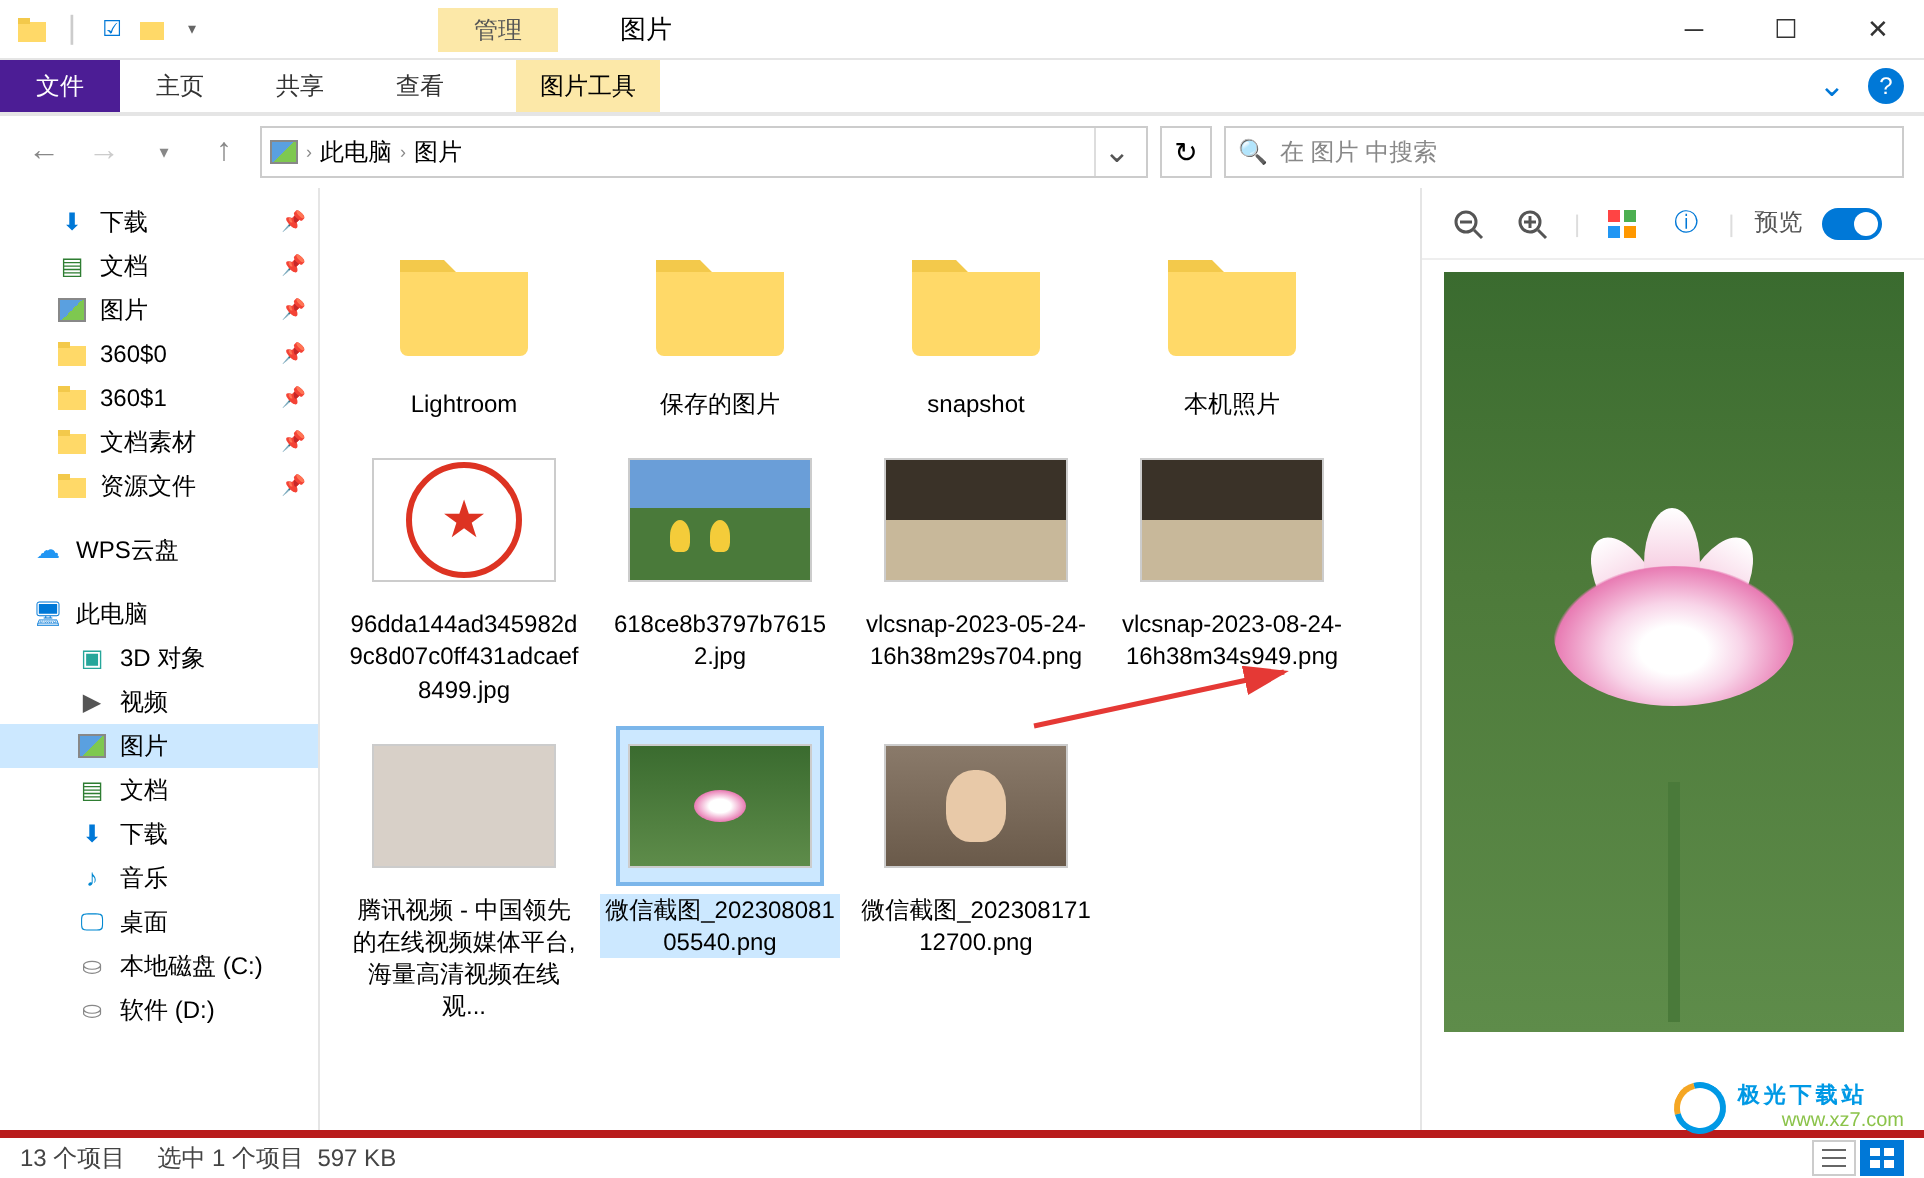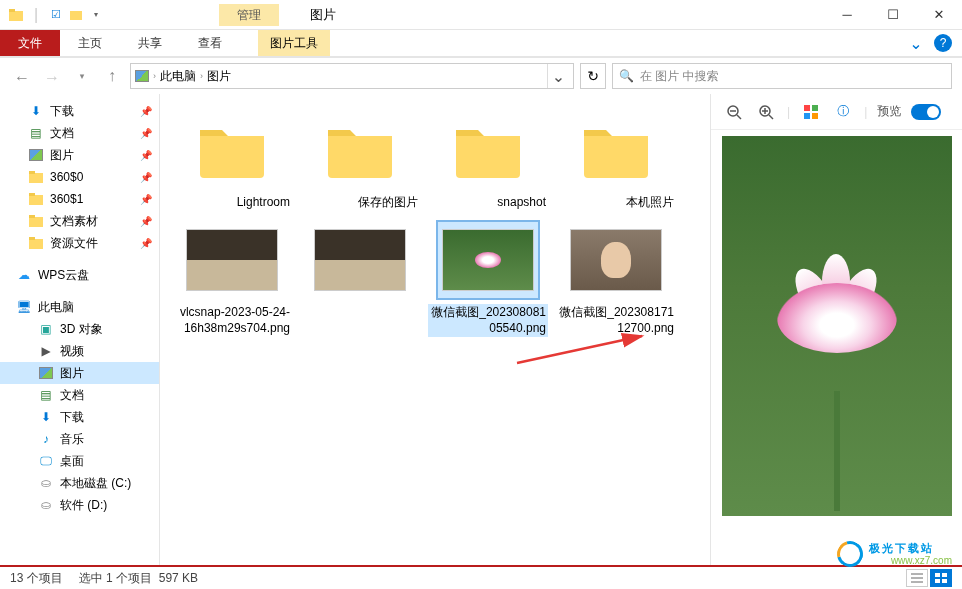--- a/index.html
+++ b/index.html
@@ -9,21 +9,21 @@
 .titlebar { height: 30px; display: flex; align-items: center; background: #fff; border-bottom: 1px solid #e5e5e5; }
 .titlebar-left { display: flex; align-items: center; gap: 4px; padding-left: 8px; }
 .tb-icon { width: 16px; height: 16px; display: inline-flex; align-items: center; justify-content: center; }
 .tab-manage { margin-left: 115px; background: #fce8a8; padding: 2px 18px 0; font-size: 12px; color: #555; height: 22px; display:flex; flex-direction:column; justify-content:center; align-items:center;}
 .title-text { position:absolute; left:310px; top:6px; font-size: 13px; }
 .win-controls { margin-left: auto; display: flex; }
 .win-btn { width: 46px; height: 30px; display: flex; align-items: center; justify-content: center; font-size: 13px; color: #333; }
 
 
 .ribbon { height: 26px; background: #fff; display: flex; align-items: stretch; position: relative; }
-.ribbon-file { background: #b91c1c; color: #fff; padding: 0 18px; font-size: 12px; display: flex; align-items: center; }
+.ribbon-file { background: #4c1d95; color: #fff; padding: 0 18px; font-size: 12px; display: flex; align-items: center; }
 .ribbon-tab { padding: 0 18px; font-size: 12px; display: flex; align-items: center; color: #333; }
 .ribbon-toolstab { background: #fce8a8; padding: 0 12px; font-size: 12px; display: flex; align-items: center; margin-left: 18px; }
 .ribbon-right { margin-left: auto; display: flex; align-items: center; padding-right: 10px; gap: 8px; }
 .chev-down { width: 20px; height:20px; display:flex; align-items:center; justify-content:center; color:#0078d7;}
 .help-icon { width: 18px; height: 18px; border-radius: 50%; background: #0078d7; color: #fff; font-size: 12px; display: flex; align-items: center; justify-content: center; }
 .ribbon-border { height: 2px; background: #e5e5e5; }
 
 
 .addr-row { height: 36px; display: flex; align-items: center; gap: 6px; padding: 0 10px; }
 .nav-btn { width: 24px; height: 24px; display: flex; align-items: center; justify-content: center; color: #888; }
@@ -43,39 +43,39 @@
 .sb-item.lv1 { padding-left: 28px; }
 .sb-item.lv2 { padding-left: 38px; }
 .sb-item.active { background: #cce8ff; }
 .sb-pin { margin-left: auto; color: #777; font-size: 10px; }
 .sb-icon { width: 16px; height: 16px; display:inline-flex; align-items:center; justify-content:center; }
 .sb-spacer { height: 10px; }
 
 
 .grid-wrap { flex: 1; overflow: auto; padding: 18px 8px; }
 .grid { display: flex; flex-wrap: wrap; gap: 0px; align-content: flex-start; }
-.tile { width: 120px; margin: 0 4px 12px; text-align: right; font-size: 12px; }
+.tile { width: 120px; margin: 0 4px 12px; text-align: center; font-size: 12px; }
 .tile.selected .thumbbox { outline: 2px solid #7bb6ea; background: #cce8ff; }
 .tile.selected .tname { background: #cce8ff; }
 .thumbbox { width: 100px; height: 76px; margin: 0 auto 6px; display:flex; align-items:center; justify-content:center; position:relative;}
 .tname { line-height: 1.35; word-break: break-all; max-height: 70px; overflow: hidden; padding: 0 2px; }
 .folder-svg { width: 72px; height: 56px; }
 .img-thumb { width: 92px; height: 62px; display:flex; align-items:center; justify-content:center; border:1px solid #ccc; background:#eee; overflow:hidden;}
 
 
 .preview { width: 252px; border-left: 1px solid #e5e5e5; display: flex; flex-direction: column; }
 .preview-toolbar { height: 36px; display: flex; align-items: center; gap: 10px; padding: 0 12px; border-bottom: 1px solid #eee; font-size:12px; color:#555;}
 .ptb-icon { width: 22px; height: 22px; display:flex; align-items:center; justify-content:center; }
 .toggle { width: 30px; height: 16px; background: #0078d7; border-radius: 8px; position: relative; }
 .toggle::after { content:''; width:12px; height:12px; background:#fff; border-radius:50%; position:absolute; right:2px; top:2px; }
 .preview-img { flex:1; display:flex; align-items:flex-start; justify-content:center; padding: 6px 10px 10px 10px; }
 .lotus { width: 230px; height: 380px; background: linear-gradient(180deg, #3a6b2f 0%, #4d7a3a 40%, #5e8c4a 100%); position:relative; overflow:hidden; }
 
 
-.statusbar { height: 24px; border-top: 2px solid #b91c1c; display: flex; align-items: center; padding: 0 10px; font-size: 12px; color: #444; gap: 16px; }
+.statusbar { height: 24px; border-top: 4px solid #b91c1c; display: flex; align-items: center; padding: 0 10px; font-size: 12px; color: #444; gap: 16px; }
 .view-btns { margin-left:auto; display:flex; gap:2px;}
 .view-btn { width:22px; height:18px; border:1px solid #ccc; display:flex; align-items:center; justify-content:center;}
 .view-btn.active { background:#0078d7; border-color:#0078d7; color:#fff;}
 
 
 .watermark { position:absolute; right:10px; bottom:22px; display:flex; align-items:center; gap:6px; }
 .wm-logo { width:26px; height:26px; border:3px solid #0099e5; border-radius:50%; border-left-color:#f5a623; transform:rotate(30deg);}
 .wm-text { display:flex; flex-direction:column; line-height:1.1;}
 .wm-cn { font-size:11px; font-weight:bold; color:#0099e5; letter-spacing:2px;}
 .wm-en { font-size:10px; color:#8bc34a;margin-left:22px; }
@@ -355,28 +355,51 @@
           <div class="thumbbox">
             <svg class="folder-svg" viewBox="0 0 72 56">
               <path class="folder-tab" d="M4 8 h22 l6 6 h36 v4 H4z"></path>
               <path class="folder-body" d="M4 14 h64 v38 a4 4 0 0 1 -4 4 H8 a4 4 0 0 1 -4 -4 z"></path>
             </svg>
           </div>
           <div class="tname">本机照片</div>
         </div>
         <div class="tile">
           <div class="thumbbox">
+            <div class="img-thumb thumb-seal"></div>
+          </div>
+          <div class="tname">96dda144ad345982d9c8d07c0ff431adcaef8499.jpg</div>
+        </div>
+        <div class="tile">
+          <div class="thumbbox">
+            <div class="img-thumb thumb-tulips"></div>
+          </div>
+          <div class="tname">618ce8b3797b76152.jpg</div>
+        </div>
+        <div class="tile">
+          <div class="thumbbox">
             <div class="img-thumb thumb-room"></div>
           </div>
           <div class="tname">vlcsnap-2023-05-24-16h38m29s704.png</div>
         </div>
         <div class="tile">
           <div class="thumbbox">
             <div class="img-thumb thumb-room"></div>
           </div>
+          <div class="tname">vlcsnap-2023-08-24-16h38m34s949.png</div>
+        </div>
+        <div class="tile">
+          <div class="thumbbox">
+            <div class="img-thumb thumb-trio">
+              <span></span>
+              <span></span>
+              <span></span>
+            </div>
+          </div>
+          <div class="tname">腾讯视频 - 中国领先的在线视频媒体平台,海量高清视频在线观...</div>
         </div>
         <div class="tile selected">
           <div class="thumbbox">
             <div class="img-thumb thumb-lotus-s"></div>
           </div>
           <div class="tname">微信截图_20230808105540.png</div>
         </div>
         <div class="tile">
           <div class="thumbbox">
             <div class="img-thumb thumb-woman"></div>

